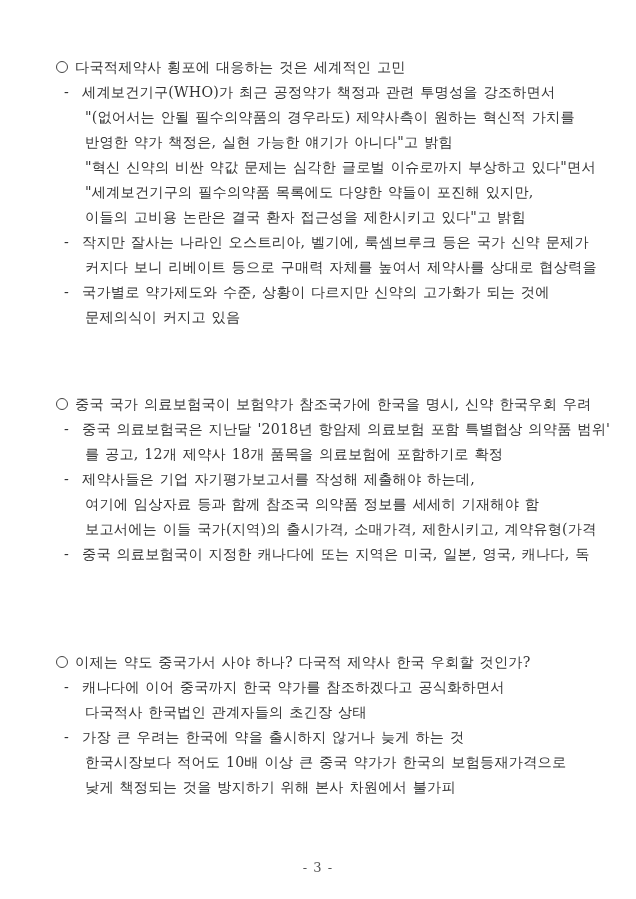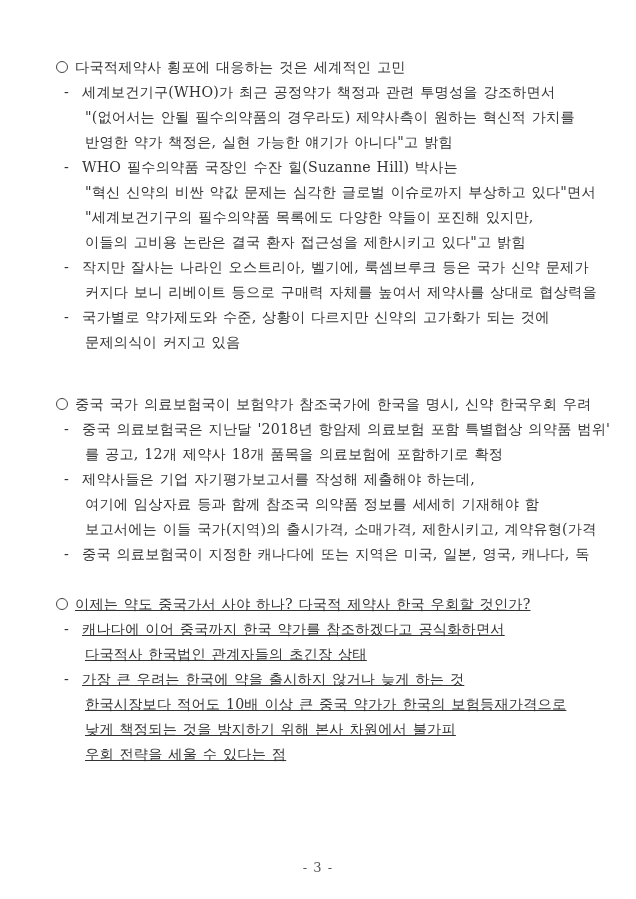--- a/index.html
+++ b/index.html
@@ -30,44 +30,42 @@
 </head>
 <body>
 
 <div class="page">
 
   <div class="section" style="top:55px;">
     <div class="line heading"><span class="circle"></span><span>다국적제약사 횡포에 대응하는 것은 세계적인 고민</span></div>
     <div class="line bullet"><span class="dash">-</span><span>세계보건기구(WHO)가 최근 공정약가 책정과 관련 투명성을 강조하면서</span></div>
     <div class="line cont">"(없어서는 안될 필수의약품의 경우라도) 제약사측이 원하는 혁신적 가치를</div>
     <div class="line cont">반영한 약가 책정은, 실현 가능한 얘기가 아니다"고 밝힘</div>
-    <div class="line bullet"><span class="dash">-</span><span>WHO 필수의약품 국장인 수잔 힐(Suzanne Hill) 박사는</span></div>
     <div class="line cont">"혁신 신약의 비싼 약값 문제는 심각한 글로벌 이슈로까지 부상하고 있다"면서</div>
     <div class="line cont">"세계보건기구의 필수의약품 목록에도 다양한 약들이 포진해 있지만,</div>
     <div class="line cont">이들의 고비용 논란은 결국 환자 접근성을 제한시키고 있다"고 밝힘</div>
     <div class="line bullet"><span class="dash">-</span><span>작지만 잘사는 나라인 오스트리아, 벨기에, 룩셈브루크 등은 국가 신약 문제가</span></div>
     <div class="line cont">커지다 보니 리베이트 등으로 구매력 자체를 높여서 제약사를 상대로 협상력을</div>
     <div class="line bullet"><span class="dash">-</span><span>국가별로 약가제도와 수준, 상황이 다르지만 신약의 고가화가 되는 것에</span></div>
     <div class="line cont">문제의식이 커지고 있음</div>
   </div>
 
   <div class="section" style="top:392px;">
     <div class="line heading"><span class="circle"></span><span>중국 국가 의료보험국이 보험약가 참조국가에 한국을 명시, 신약 한국우회 우려</span></div>
     <div class="line bullet"><span class="dash">-</span><span>중국 의료보험국은 지난달 '2018년 항암제 의료보험 포함 특별협상 의약품 범위'</span></div>
     <div class="line cont">를 공고, 12개 제약사 18개 품목을 의료보험에 포함하기로 확정</div>
     <div class="line bullet"><span class="dash">-</span><span>제약사들은 기업 자기평가보고서를 작성해 제출해야 하는데,</span></div>
     <div class="line cont">여기에 임상자료 등과 함께 참조국 의약품 정보를 세세히 기재해야 함</div>
     <div class="line cont">보고서에는 이들 국가(지역)의 출시가격, 소매가격, 제한시키고, 계약유형(가격</div>
     <div class="line bullet"><span class="dash">-</span><span>중국 의료보험국이 지정한 캐나다에 또는 지역은 미국, 일본, 영국, 캐나다, 독</span></div>
   </div>
 
-  <div class="section" style="top:592px;text-decoration:underline;">
+  <div class="section" style="top:650px;">
     <div class="line heading"><span class="circle"></span><span>이제는 약도 중국가서 사야 하나? 다국적 제약사 한국 우회할 것인가?</span></div>
     <div class="line bullet"><span class="dash">-</span><span>캐나다에 이어 중국까지 한국 약가를 참조하겠다고 공식화하면서</span></div>
     <div class="line cont">다국적사 한국법인 관계자들의 초긴장 상태</div>
     <div class="line bullet"><span class="dash">-</span><span>가장 큰 우려는 한국에 약을 출시하지 않거나 늦게 하는 것</span></div>
     <div class="line cont">한국시장보다 적어도 10배 이상 큰 중국 약가가 한국의 보험등재가격으로</div>
     <div class="line cont">낮게 책정되는 것을 방지하기 위해 본사 차원에서 불가피</div>
-    <div class="line cont">우회 전략을 세울 수 있다는 점</div>
   </div>
 
   <div class="footer">- 3 -</div>
 </div>
 
 </body></html>

